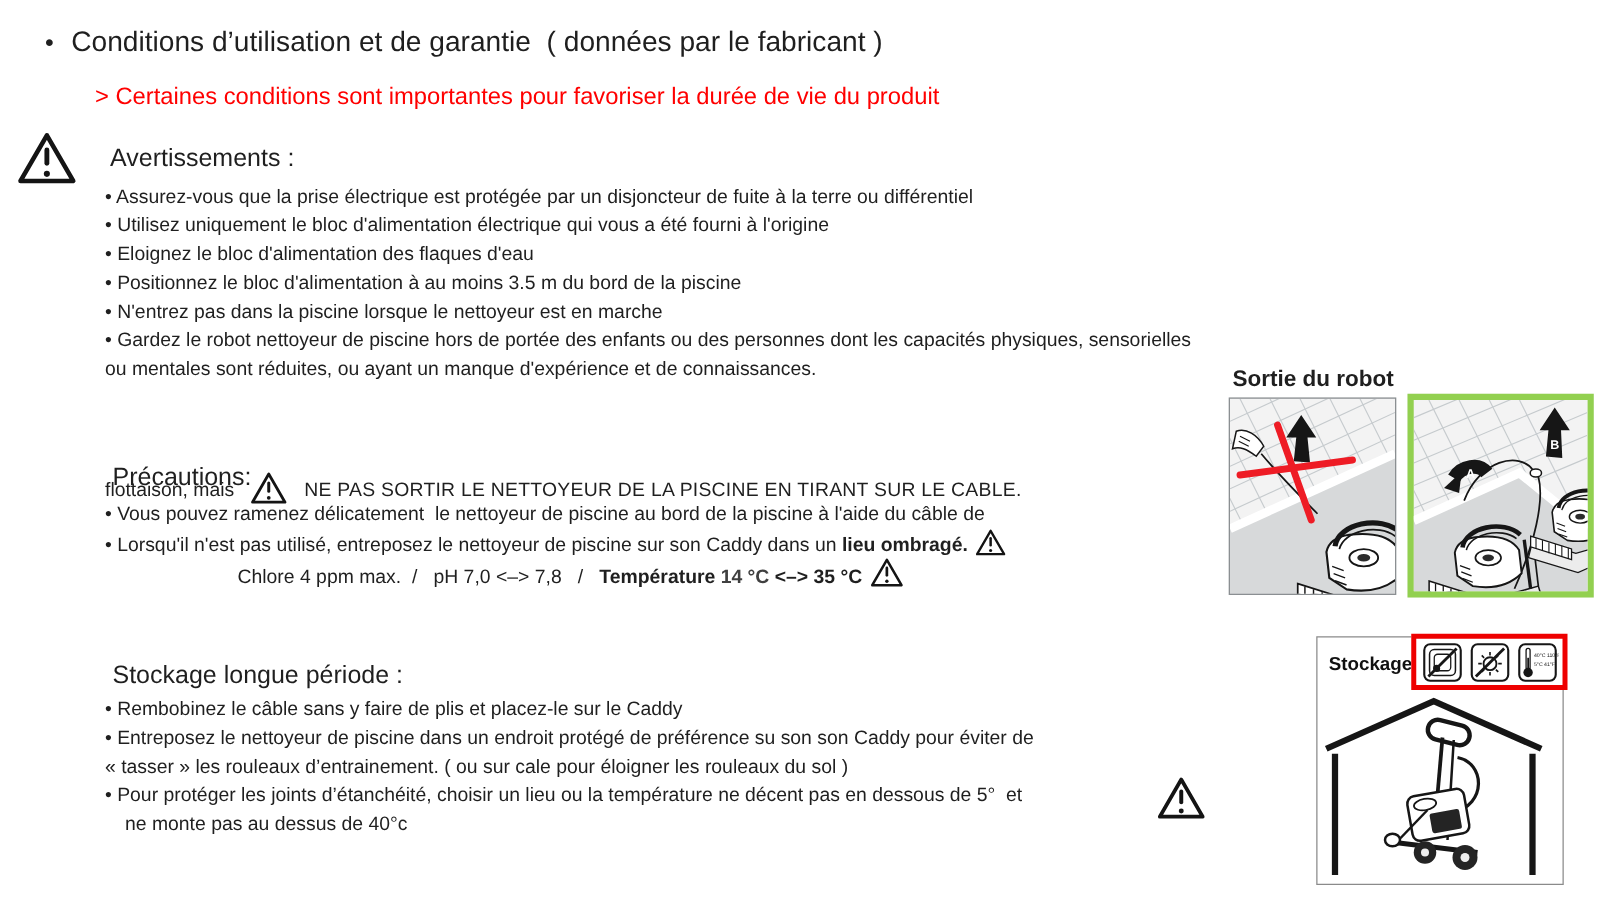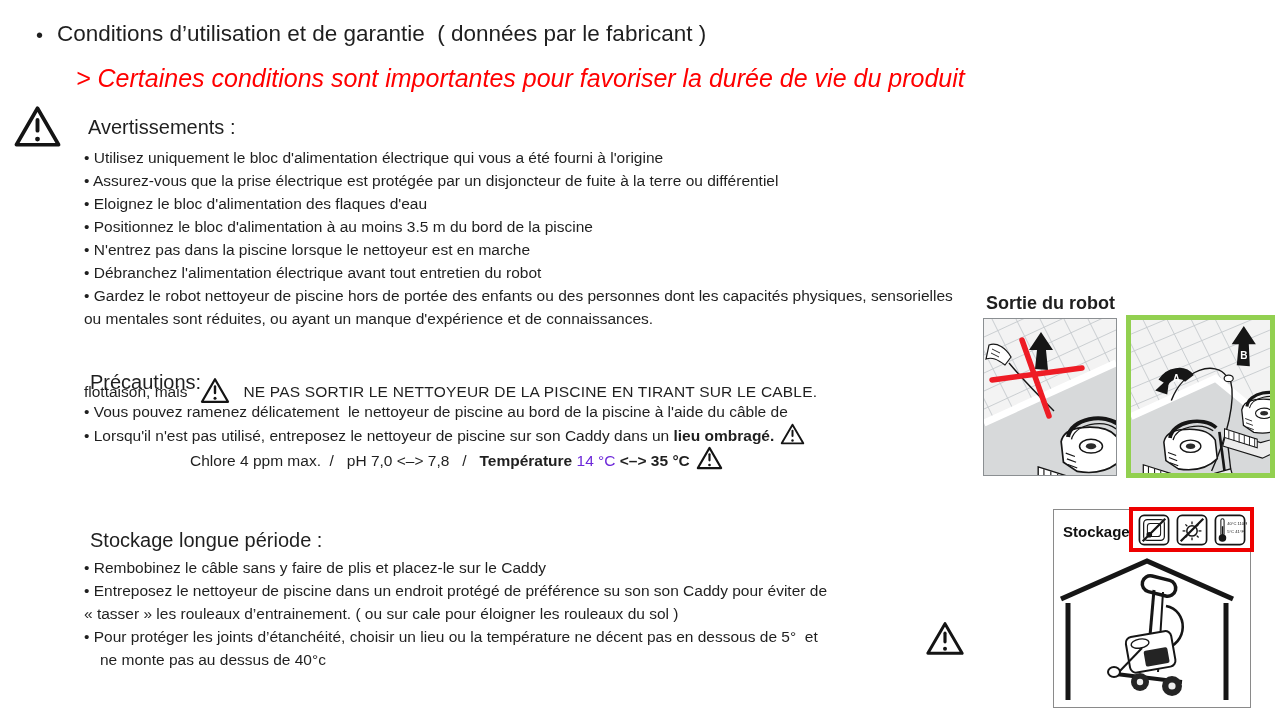--- a/index.html
+++ b/index.html
@@ -3,28 +3,28 @@
 <meta charset="utf-8">
 <style>
   html,body{margin:0;padding:0;background:#fff;}
   .stage{position:relative;width:1280px;height:720px;background:#fff;overflow:hidden;
          font-family:"Liberation Sans",sans-serif;color:#1f1f1f;}
   .abs{position:absolute;}
   .pre{white-space:pre-wrap;}
   
   .title-row{display:flex;align-items:flex-start;font-size:22.5px;line-height:28px;}
   .title-bullet{margin:1px 14px 0 0;font-size:20px;}
-  .subtitle{font-size:25px;line-height:24px;color:#ff0000;font-style:italic;}
+  .subtitle{font-size:19px;line-height:24px;color:#ff0000;}
   
   .sec-head{font-size:20px;line-height:26px;}
   
   .bline{font-size:15.5px;line-height:23px;}
   .pline{font-size:15.5px;line-height:23px;height:23px;}
   .bold{font-weight:bold;}
-  .red{color:#6d28d9;font-weight:normal;}
+  .red{color:#404040;font-weight:bold;}
   .caps{letter-spacing:.2px;}
   
   .tri{display:inline-block;vertical-align:-4px;margin:0 6px;}
   .tri-lg{vertical-align:-7px;margin:0 13px;}
   
   .fig-label{font-size:18px;font-weight:bold;}
   .panel{position:absolute;box-sizing:border-box;}
   .panel-wrong{border:1px solid #8b8f92;background:#d7d9da;}
   .panel-right{border:5px solid #92d050;background:#f2f2f2;}
   .panel-store{border:1px solid #8a8a8a;background:#ffffff;}
@@ -73,26 +73,25 @@
     <span class="pre">Conditions d’utilisation et de garantie  ( données par le fabricant )</span>
   </div>
   <div class="abs subtitle pre" style="left:76px;top:66px;width:920px;">&gt; Certaines conditions sont importantes pour favoriser la durée de vie du produit</div>
 
   <svg class="abs" style="left:13px;top:105px;" width="49" height="43">
       <use href="#warn"></use>
     </svg>
 
   <div class="abs sec-head" style="left:88px;top:114px;">Avertissements :</div>
   <div class="abs" style="left:84px;top:146px;width:872px;">
+    <div class="bline pre">• Assurez-vous que la prise électrique est protégée par un disjoncteur de fuite à la terre ou différentiel</div>
     <div class="bline pre">• Utilisez uniquement le bloc d'alimentation électrique qui vous a été fourni à l'origine</div>
-    <div class="bline pre">• Assurez-vous que la prise électrique est protégée par un disjoncteur de fuite à la terre ou différentiel</div>
     <div class="bline pre">• Eloignez le bloc d'alimentation des flaques d'eau</div>
     <div class="bline pre">• Positionnez le bloc d'alimentation à au moins 3.5 m du bord de la piscine</div>
     <div class="bline pre">• N'entrez pas dans la piscine lorsque le nettoyeur est en marche</div>
-    <div class="bline pre">• Débranchez l'alimentation électrique avant tout entretien du robot</div>
     <div class="bline pre">• Gardez le robot nettoyeur de piscine hors de portée des enfants ou des personnes dont les capacités physiques, sensorielles ou mentales sont réduites, ou ayant un manque d'expérience et de connaissances.</div>
   </div>
 
   <div class="abs sec-head" style="left:90px;top:369px;">Précautions:</div>
   <div class="abs" style="left:84px;top:377px;width:900px;">
     <div class="pline"><span class="pre">flottaison, mais</span><svg class="tri tri-lg" width="30" height="27">
           <use href="#warn"></use>
         </svg><span class="pre caps">NE PAS SORTIR LE NETTOYEUR DE LA PISCINE EN TIRANT SUR LE CABLE.</span></div>
     <div class="pline pre">• Vous pouvez ramenez délicatement  le nettoyeur de piscine au bord de la piscine à l'aide du câble de</div>
     <div class="pline"><span class="pre">• Lorsqu'il n'est pas utilisé, entreposez le nettoyeur de piscine sur son Caddy dans un </span><span class="pre bold">lieu ombragé</span><span class="pre bold">.</span><svg class="tri" width="25" height="22">

